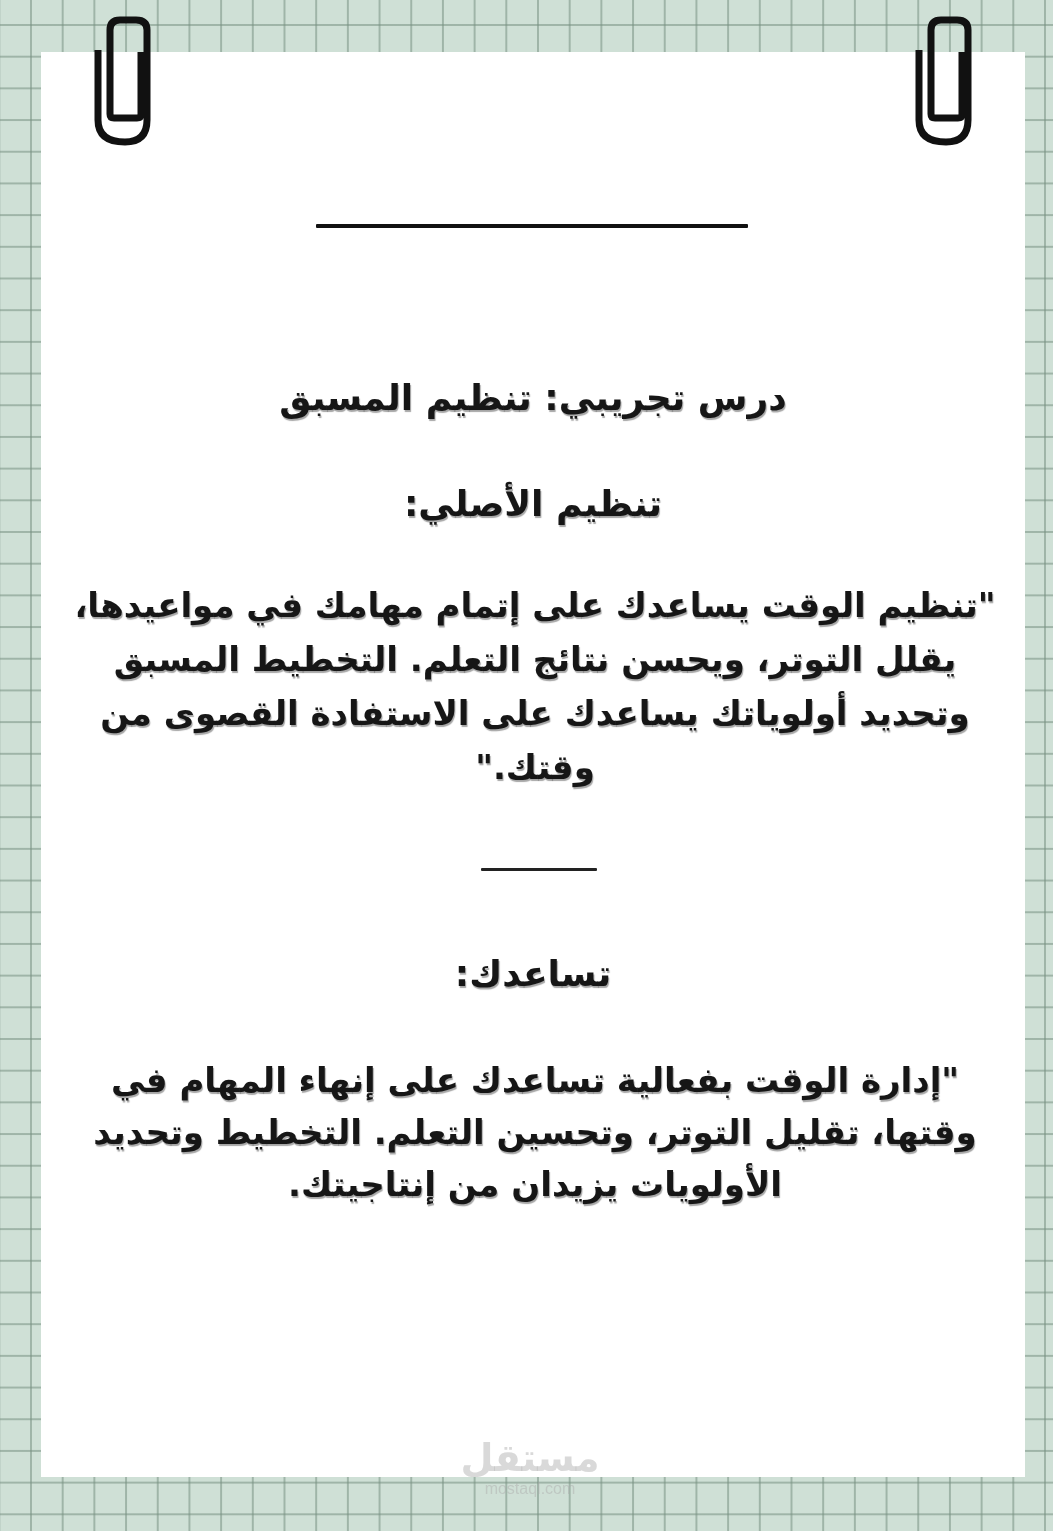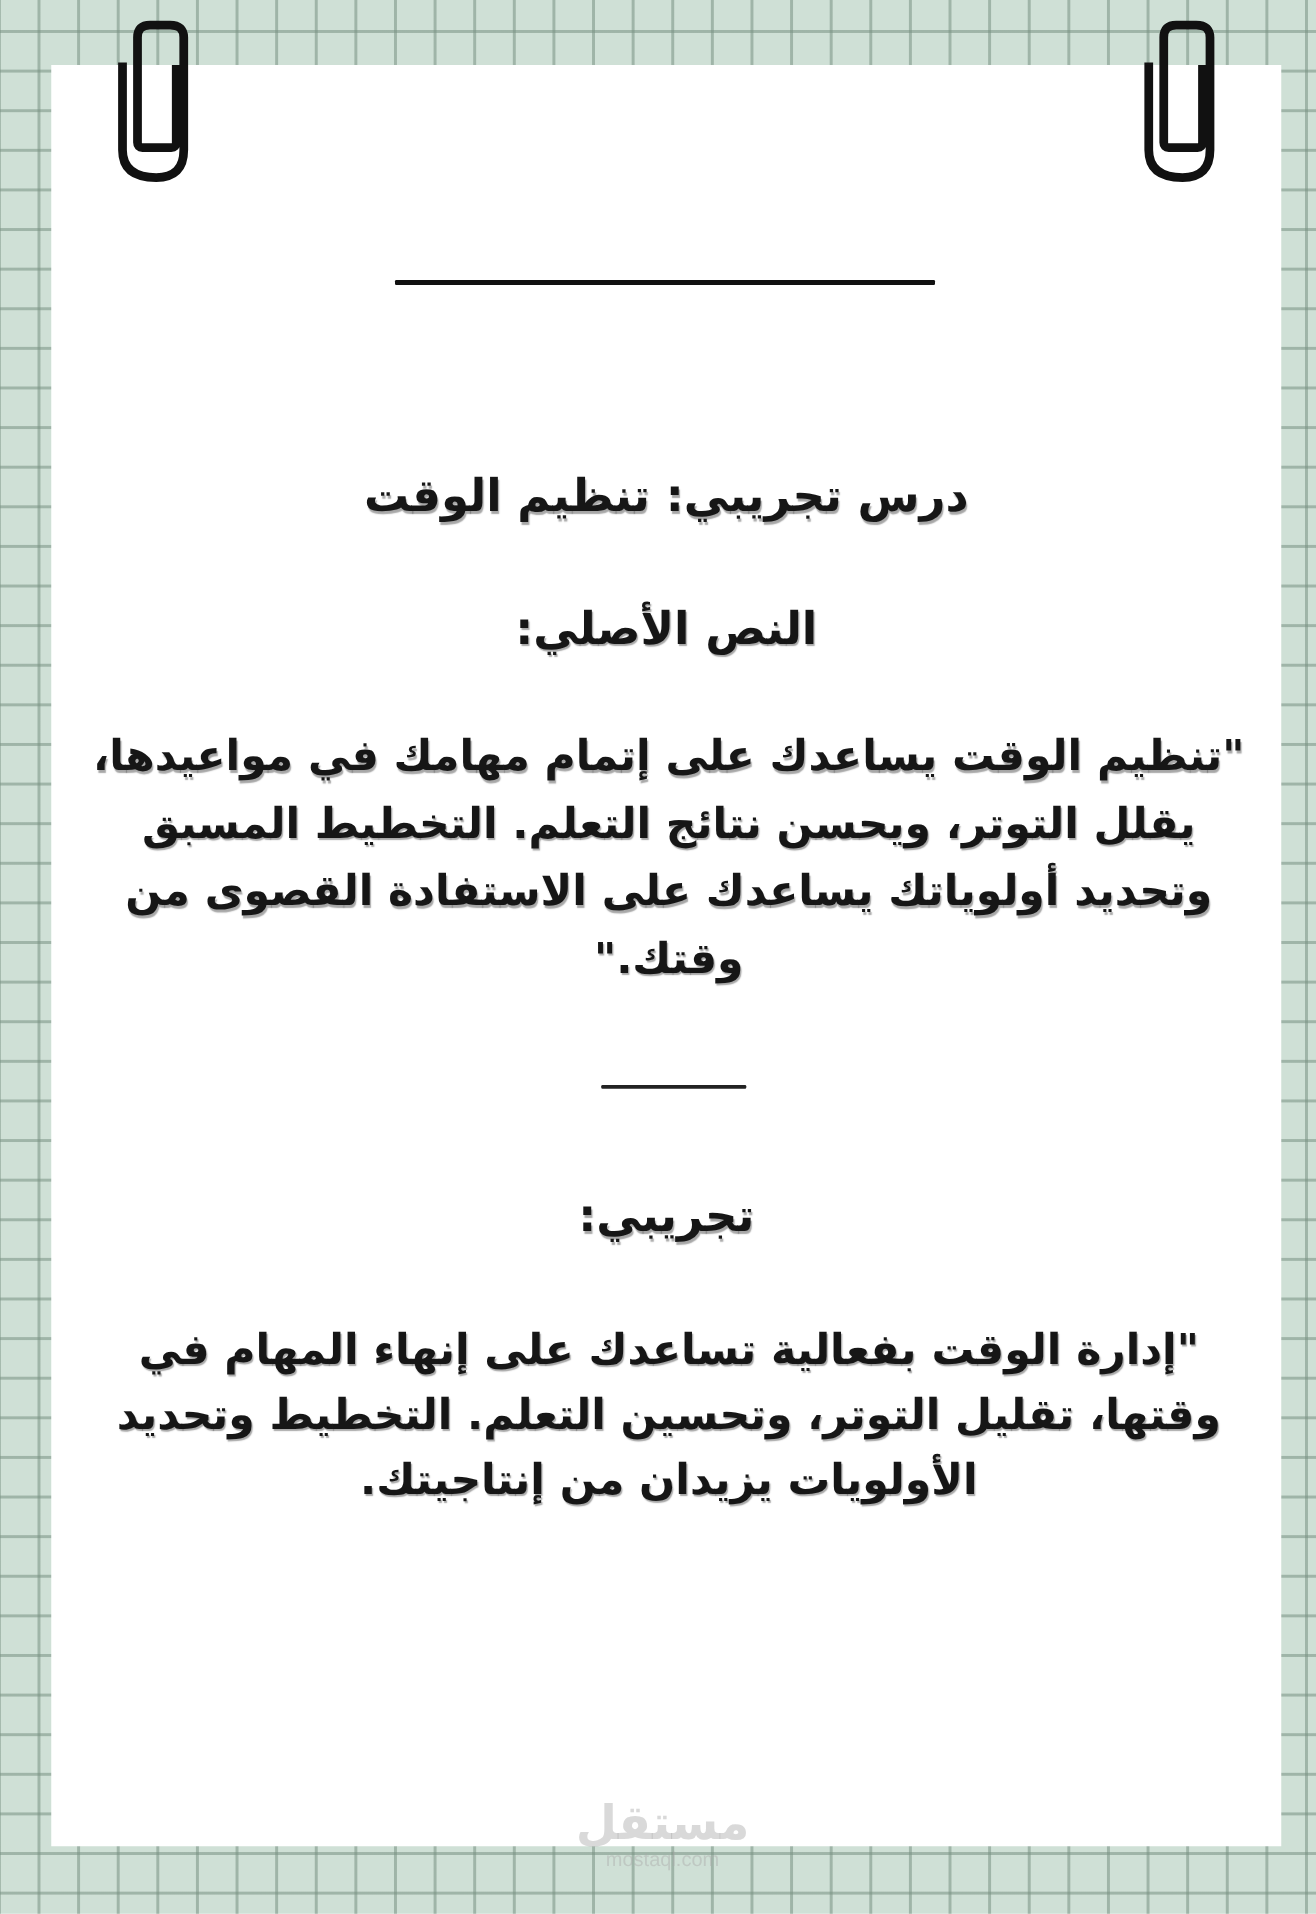--- a/index.html
+++ b/index.html
@@ -119,28 +119,28 @@
   </svg>
 </div>
 <div class="clip clip-right">
   <svg viewBox="0 0 68 132" xmlns="http://www.w3.org/2000/svg">
     <path d="M49 36 V98 Q49 102 45 102 H22 Q18 102 18 98 V14 Q18 4 28 4 H44 Q55 4 55 14 V104 Q55 126 33 126 Q6 126 6 104 V34" fill="none" stroke="#111" stroke-width="7" stroke-linecap="butt" stroke-linejoin="round"></path>
   </svg>
 </div>
 
 <div class="divider divider-top"></div>
 
-<div class="text title">درس تجريبي: تنظيم الوقت</div>
+<div class="text title">درس تجريبي: تنظيم المسبق</div>
 
-<div class="text heading-original">النص الأصلي:</div>
+<div class="text heading-original">تنظيم الأصلي:</div>
 
 <div class="text body-original">"تنظيم الوقت يساعدك على إتمام مهامك في مواعيدها، يقلل التوتر، ويحسن نتائج التعلم. التخطيط المسبق وتحديد أولوياتك يساعدك على الاستفادة القصوى من وقتك."</div>
 
 <div class="divider divider-mid"></div>
 
-<div class="text heading-summary">تجريبي:</div>
+<div class="text heading-summary">تساعدك:</div>
 
 <div class="text body-summary">"إدارة الوقت بفعالية تساعدك على إنهاء المهام في وقتها، تقليل التوتر، وتحسين التعلم. التخطيط وتحديد الأولويات يزيدان من إنتاجيتك.</div>
 
 <div class="watermark">
   <div class="watermark-ar">مستقل</div>
   <div class="watermark-en">mostaql.com</div>
 </div>
 
 </body></html>

